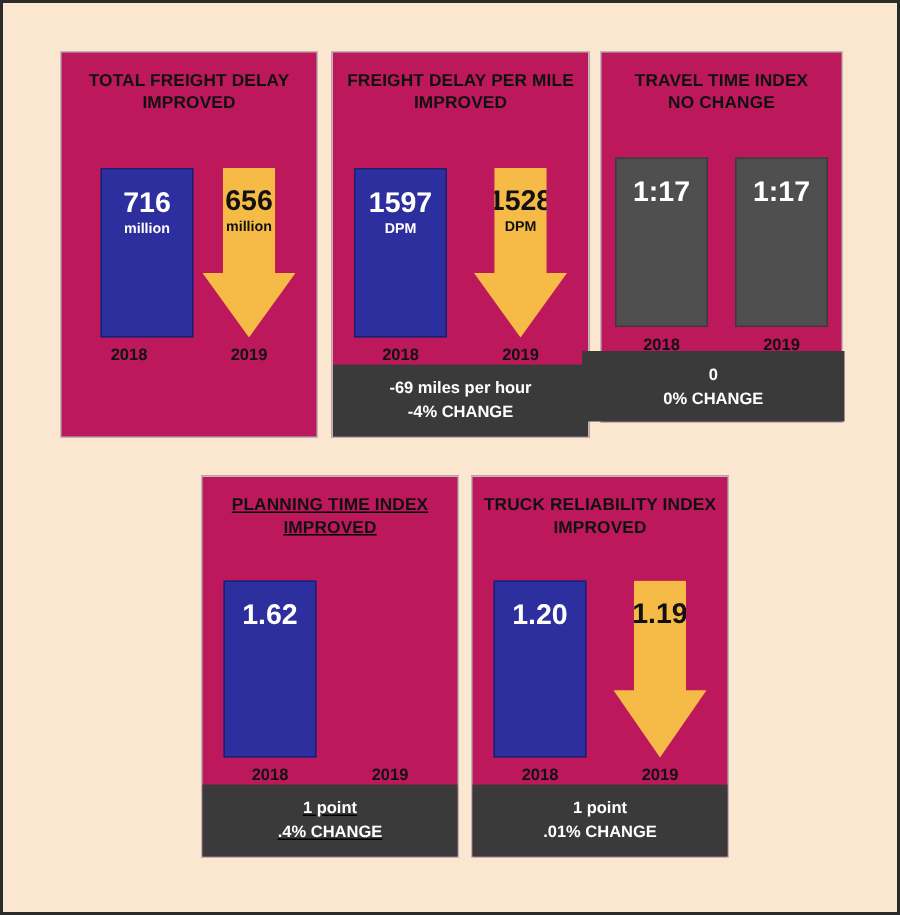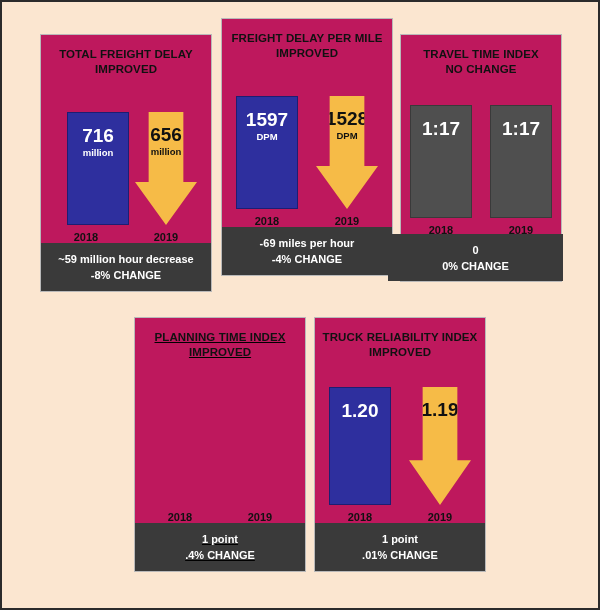--- a/index.html
+++ b/index.html
@@ -162,27 +162,23 @@
         </div>
         <div class="col">
           <div class="arrow" style="height:113px;">
             <span class="val on-yellow">656</span>
             <span class="unit on-yellow">million</span>
           </div>
           <span class="yearlabel">2019</span>
         </div>
       </div>
     </div>
-    <div class="card-footer" style="height:48px;">
-      <span>~59 million hour decrease</span>
-      <span class="f-line2">-8% CHANGE</span>
-    </div>
-  </div>
-
-  <div class="card" style="left:219px; top:16px; width:172px; height:258px;">
+  </div>
+
+  <div class="card" style="left:219px; top:32px; width:172px; height:258px;">
     <div class="card-body">
       <div class="card-title">
         <span>FREIGHT DELAY PER MILE</span>
         <span class="t-line2">IMPROVED</span>
       </div>
       <div class="plot" style="top:58px; height:150px;">
         <div class="col">
           <div class="bar blue" style="height:113px;">
             <span class="val on-blue">1597</span>
             <span class="unit on-blue">DPM</span>
@@ -234,20 +230,24 @@
   </div>
 
   <div class="card" style="left:132px; top:315px; width:172px; height:255px;text-decoration:underline;">
     <div class="card-body">
       <div class="card-title">
         <span>PLANNING TIME INDEX</span>
         <span class="t-line2">IMPROVED</span>
       </div>
       <div class="plot" style="top:55px; height:150px;">
         <div class="col">
+          <div class="bar blue" style="height:118px;">
+            <span class="val on-blue">1.62</span>
+            <span class="unit on-blue"></span>
+          </div>
           <span class="yearlabel">2018</span>
         </div>
         <div class="col">
           <span class="yearlabel">2019</span>
         </div>
       </div>
     </div>
     <div class="card-footer" style="height:48px;">
       <span>1 point</span>
       <span class="f-line2">.4% CHANGE</span>

